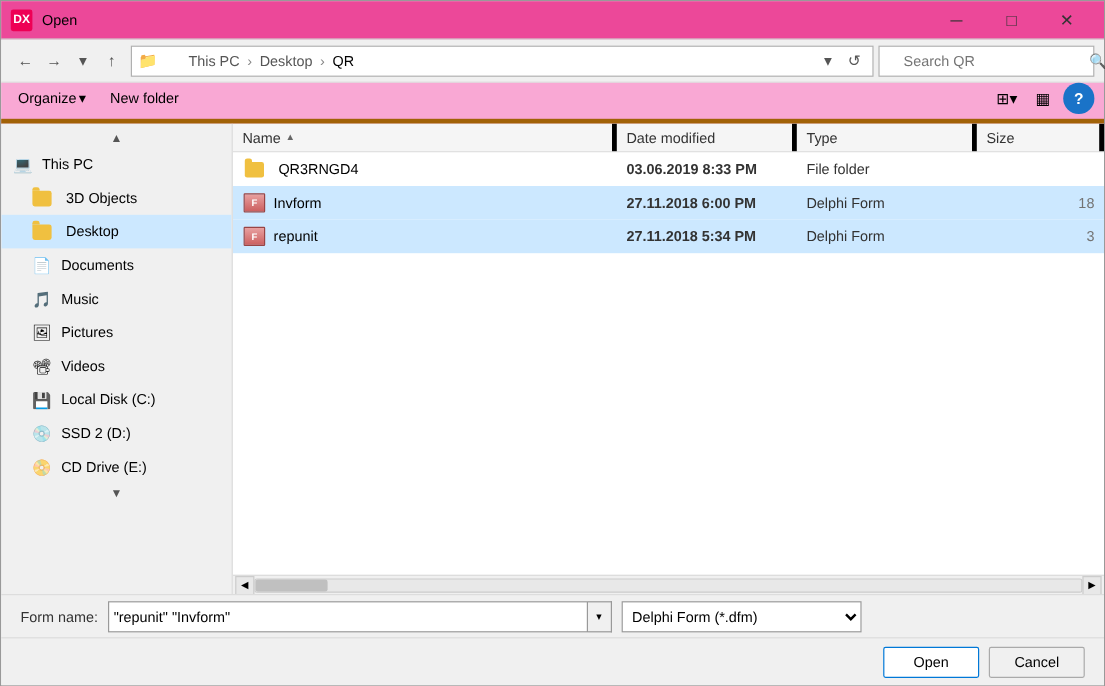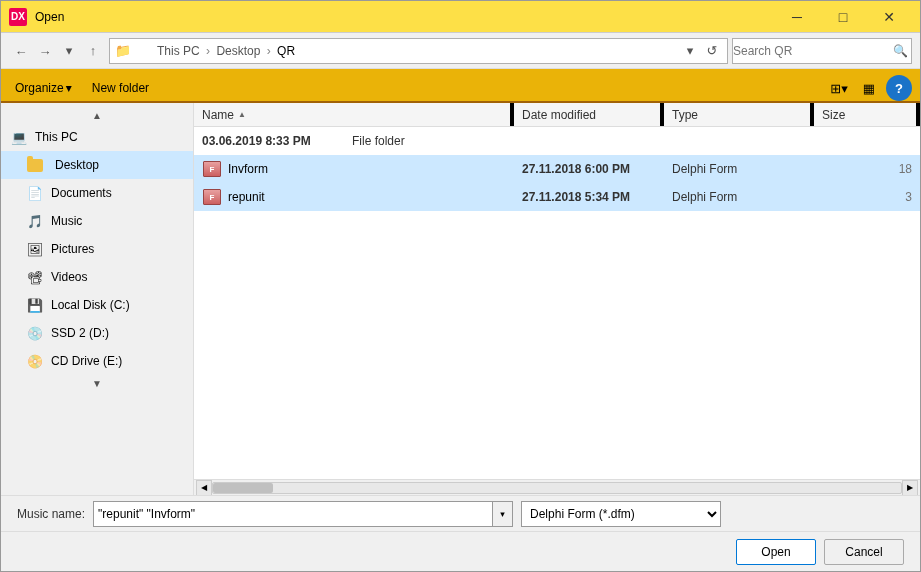--- a/index.html
+++ b/index.html
@@ -9,21 +9,21 @@
       width: 921px;
       height: 572px;
       background: #f0f0f0;
       border: 1px solid #999;
       box-shadow: 2px 2px 10px rgba(0,0,0,0.4);
       display: flex;
       flex-direction: column;
     }
 
     .title-bar {
-      background: #fde047;
+      background: #ec4899;
       height: 32px;
       display: flex;
       align-items: center;
       padding: 0 8px;
       border-bottom: 1px solid #ccc;
       flex-shrink: 0;
     }
 
     .title-bar-icon {
       width: 18px;
@@ -134,21 +134,21 @@
       justify-content: center;
     }
 
     .search-bar {
       width: 180px;
       height: 26px;
       border: 1px solid #b0b0b0;
       background: white;
       display: flex;
       align-items: center;
-      padding: 0 0;
+      padding: 0 20px;
     }
 
     .search-input {
       border: none;
       outline: none;
       font-size: 12px;
       flex: 1;
       background: transparent;
       color: #aaa;
     }
@@ -161,25 +161,25 @@
       cursor: pointer;
       font-size: 12px;
       color: #555;
       display: flex;
       align-items: center;
       justify-content: center;
     }
 
     .action-bar {
       height: 34px;
-      background: #eab308;
-      display: flex;
-      align-items: flex-end;
-      padding: 0 8px;
-      border-bottom: 2px solid #a16207;
+      background: #f9a8d4;
+      display: flex;
+      align-items: flex-start;
+      padding: 0 8px;
+      border-bottom: 4px solid #a16207;
       flex-shrink: 0;
       gap: 8px;
     }
 
     .action-btn {
       height: 26px;
       border: none;
       background: transparent;
       cursor: pointer;
       font-size: 12px;
@@ -601,20 +601,26 @@
     <div class="sidebar">
       <div class="sidebar-scroll">
         <div class="scroll-arrow">▲</div>
 
         <div class="sidebar-item indent0">
           <div class="sidebar-item-icon">
               <span style="font-size:13px;">💻</span>
             </div>
           <span>This PC</span>
         </div>
+        <div class="sidebar-item indent1">
+          <div class="sidebar-item-icon">
+              <span class="folder-yellow"></span>
+            </div>
+          <span style="margin-left:4px;">3D Objects</span>
+        </div>
         <div class="sidebar-item indent1 selected">
           <div class="sidebar-item-icon">
               <span class="folder-yellow"></span>
             </div>
           <span style="margin-left:4px;">Desktop</span>
         </div>
         <div class="sidebar-item indent1">
           <div class="sidebar-item-icon">
               <span style="font-size:13px;">📄</span>
             </div>
@@ -675,20 +681,26 @@
           <span>Type</span>
         </div>
         <div class="col-header col-size">
           <span>Size</span>
         </div>
       </div>
 
       <div class="file-list">
 
         <div class="file-item">
+          <div class="file-item-name">
+            <div class="file-item-icon">
+                <span class="folder-yellow"></span>
+              </div>
+            <span style="margin-left:4px;">QR3RNGD4</span>
+          </div>
           <div class="file-item-date">03.06.2019 8:33 PM</div>
           <div class="file-item-type">File folder</div>
           <div class="file-item-size"></div>
         </div>
 
         <div class="file-item selected">
           <div class="file-item-name">
             <div class="file-item-icon">
               <div class="delphi-form-icon">F</div>
             </div>
@@ -716,21 +728,21 @@
         <div class="h-scroll-arrow">◀</div>
         <div class="h-scroll-track">
           <div class="h-scroll-thumb"></div>
         </div>
         <div class="h-scroll-arrow">▶</div>
       </div>
     </div>
   </div>
 
   <div class="bottom-bar">
-    <span class="bottom-bar-label">Music name:</span>
+    <span class="bottom-bar-label">Form name:</span>
     <div class="filename-input-wrap">
       <input class="filename-input" type="text" value="&quot;repunit&quot; &quot;Invform&quot;" style="">
       <button class="filename-dropdown-btn">▾</button>
     </div>
     <div class="filetype-select-wrap">
       <select class="filetype-select">
         <option>Delphi Form (*.dfm)</option>
       </select>
     </div>
   </div>

